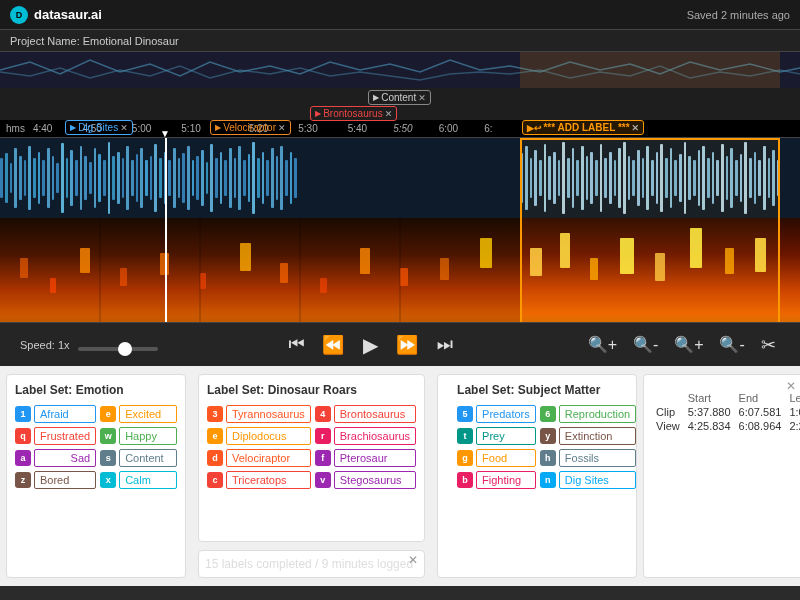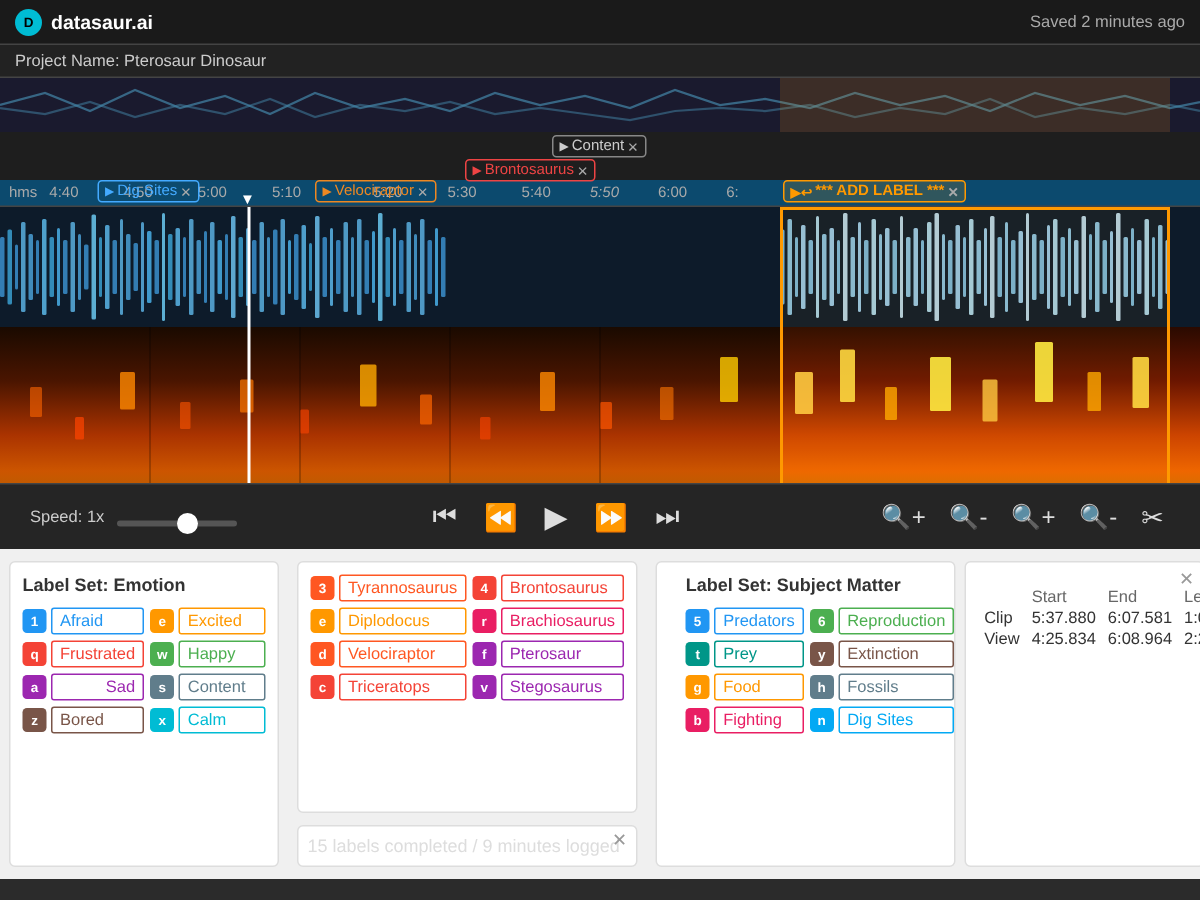--- a/index.html
+++ b/index.html
@@ -24,21 +24,21 @@
     .tag-pill .play-btn { font-size: 8px; }
     .tag-pill .close-btn { font-size: 9px; color: #aaa; }
 
     .tag-content { border-color: #888; color: #ccc; }
     .tag-brontosaurus { border-color: #e44; color: #e44; }
     .tag-digsites { border-color: #4af; color: #4af; }
     .tag-velociraptor { border-color: #e82; color: #e82; }
     .tag-addlabel { border-color: #f90; color: #f90; background: rgba(255,153,0,0.15); font-weight: bold; }
 
     
-    .timeline-ruler { position: absolute; top: 36px; left: 0; right: 0; height: 18px; background: #0c4a6e; border-bottom: 1px solid #444; display: flex; align-items: center; padding: 0 6px; font-size: 10px; color: #aaa; overflow: hidden; }
+    .timeline-ruler { position: absolute; top: 36px; left: 0; right: 0; height: 18px; background: #000000; border-bottom: 1px solid #444; display: flex; align-items: center; padding: 0 6px; font-size: 10px; color: #aaa; overflow: hidden; }
 
     
     .selected-region { position: absolute; top: 54px; left: 520px; width: 260px; height: 200px; border: 2px solid #f90; background: rgba(255,153,0,0.05); z-index: 5; }
 
     
     .playhead { position: absolute; top: 36px; left: 165px; width: 2px; height: 218px; background: #fff; z-index: 8; }
     .playhead::before { content: '▼'; position: absolute; top: -10px; left: -5px; color: #fff; font-size: 10px; }
 
     
     .controls-bar { background: #252525; height: 44px; display: flex; align-items: center; justify-content: space-between; padding: 0 20px; border-top: 1px solid #444; }
@@ -120,21 +120,21 @@
   <div class="header-left">
     <div class="logo-icon">
       <span>D</span>
     </div>
     <span class="header-title">datasaur.ai</span>
   </div>
   <span class="header-saved">Saved 2 minutes ago</span>
 </div>
 
 <div class="project-bar">
-  <span>Project Name: Pterosaur Dinosaur</span>
+  <span>Project Name: Emotional Dinosaur</span>
 </div>
 
 <div class="waveform-area">
 
   <svg style="position:absolute;top:0;left:0;width:800px;height:36px;z-index:2;">
     <rect width="800" height="36" fill="#1a1a2e"></rect>
 
     <polyline points="0,18 30,10 60,22 90,8 120,20 150,12 180,24 210,10 240,20 270,14 300,22 330,10 360,18 390,12 420,20 450,8 480,18 510,14 540,20 570,10 600,18 630,12 660,22 690,10 720,18 750,12 780,20 800,16" fill="none" stroke="#4488aa" stroke-width="1.5" opacity="0.7"></polyline>
     <polyline points="0,20 30,24 60,16 90,26 120,18 150,24 180,14 210,26 240,18 270,22 300,16 330,24 360,20 390,24 420,28 450,22 480,20 510,22 540,18 570,26 600,20 630,24 660,14 690,26 720,20 750,24 780,18 800,22" fill="none" stroke="#4488aa" stroke-width="1.5" opacity="0.5"></polyline>
 
@@ -442,20 +442,21 @@
     </div>
         <div class="label-item">
       <span class="label-key key-cyan">x</span>
       <span class="label-text highlighted label-calm">Calm</span>
     </div>
       </div>
   </div>
 
   <div style="display:flex;flex-direction:column;flex:1;">
     <div class="label-set" style="flex:1;">
+      <div class="label-set-title">Label Set: Dinosaur Roars</div>
       <div class="label-grid" id="dino-grid">
           <div class="label-item">
       <span class="label-key key-deep-orange">3</span>
       <span class="label-text highlighted dino-tyrannosaurus">Tyrannosaurus</span>
     </div>
           <div class="label-item">
       <span class="label-key key-red">4</span>
       <span class="label-text highlighted dino-brontosaurus">Brontosaurus</span>
     </div>
           <div class="label-item">

